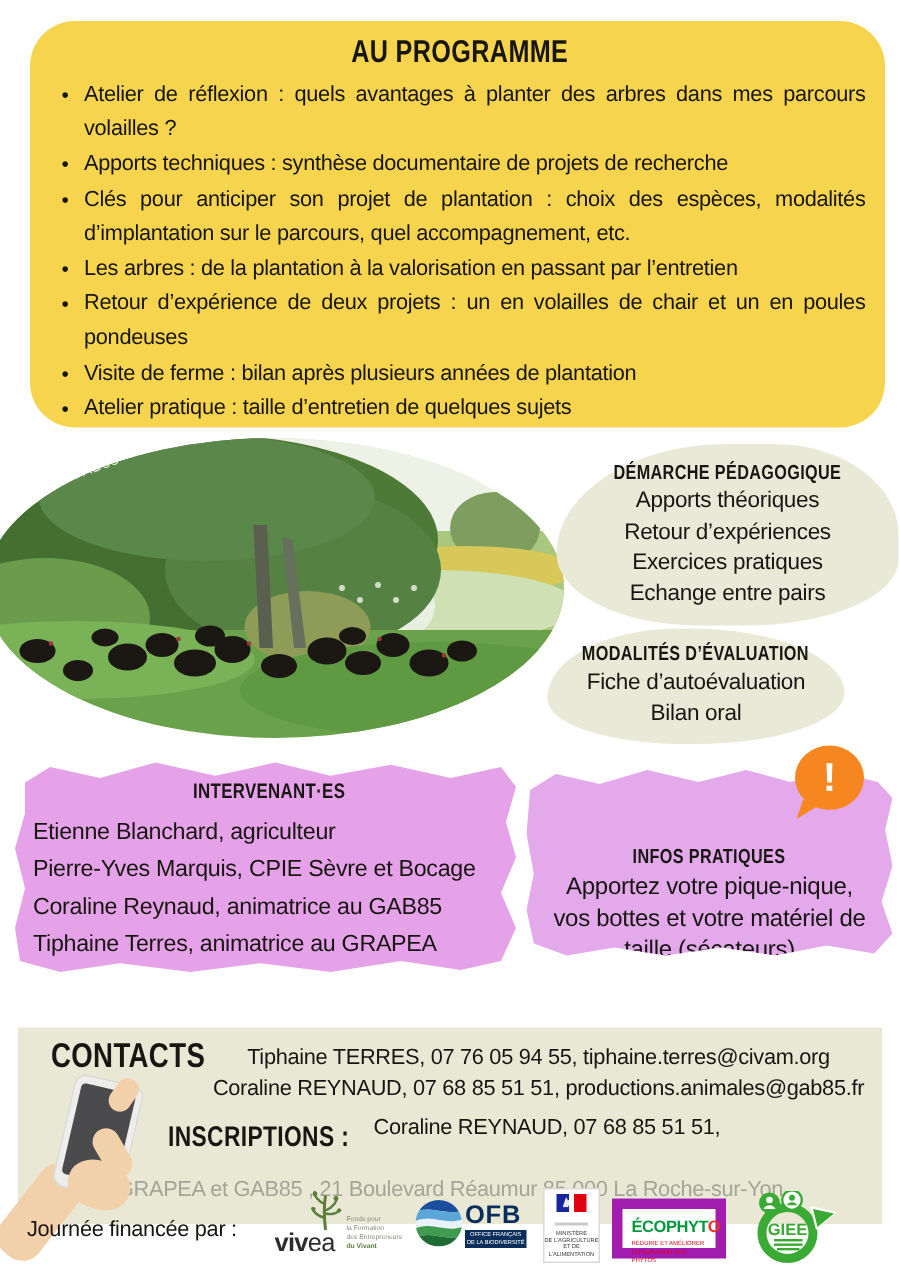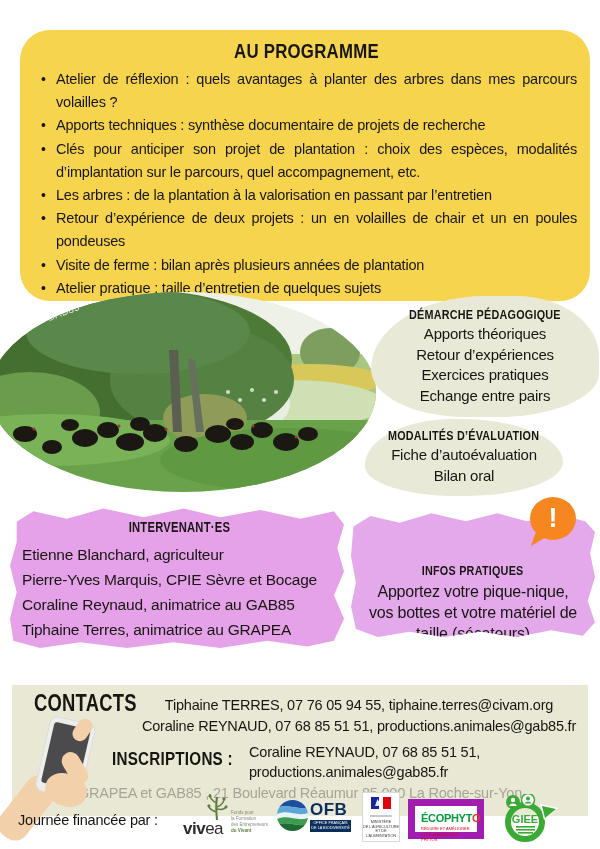--- a/index.html
+++ b/index.html
@@ -4,21 +4,21 @@
 <style>
   * { margin:0; padding:0; box-sizing:border-box; }
   html,body { background:#ffffff; }
   body { font-family:"Liberation Sans", sans-serif; color:#181613; }
   #canvas { position:relative; width:600px; height:849px; background:#ffffff; overflow:hidden; margin:0 auto; }
 
   .cond { display:inline-block; transform:scaleX(.8); transform-origin:center; letter-spacing:.3px; font-weight:bold; white-space:nowrap; }
   .cond.left { transform-origin:left center; }
 
   
-  .program-box { position:absolute; left:20px; top:30px; width:570px; height:271px;
+  .program-box { position:absolute; left:20px; top:14px; width:570px; height:271px;
     background:#f6d44e; border-radius:30px; padding:9px 13px 0 15px; }
   .program-title { text-align:center; font-size:21px; font-weight:bold; margin-bottom:5px; }
   .program-list { list-style:none; font-size:14.5px; line-height:1.6; letter-spacing:-.2px; }
   .program-list li { position:relative; padding-left:21px; text-align:justify; }
   .program-list li::before { content:"•"; position:absolute; left:6px; top:0; font-size:14px; }
 
   
   .photo { position:absolute; left:-10px; top:292px; width:386px; height:200px;
     border-radius:50%; overflow:hidden; }
   .photo svg { display:block; width:100%; height:100%; }
@@ -219,21 +219,20 @@
     </div>
     <div class="contact-lines">
       <div>Tiphaine TERRES, 07 76 05 94 55, tiphaine.terres@civam.org</div>
       <div>Coraline REYNAUD, 07 68 85 51 51, productions.animales@gab85.fr</div>
     </div>
     <div class="inscriptions-label">
       <span class="cond left">INSCRIPTIONS :</span>
     </div>
     <div class="inscription-lines">
       <div>Coraline REYNAUD, 07 68 85 51 51,</div>
-      <div>productions.animales@gab85.fr</div>
     </div>
     <div class="contacts-address">GRAPEA et GAB85 , 21 Boulevard Réaumur 85 000 La Roche-sur-Yon</div>
 
     <div class="hand-wrap">
       <div class="arm"></div>
       <div class="phone">
         <div class="screen"></div>
       </div>
       <div class="palm"></div>
       <div class="thumb"></div>

